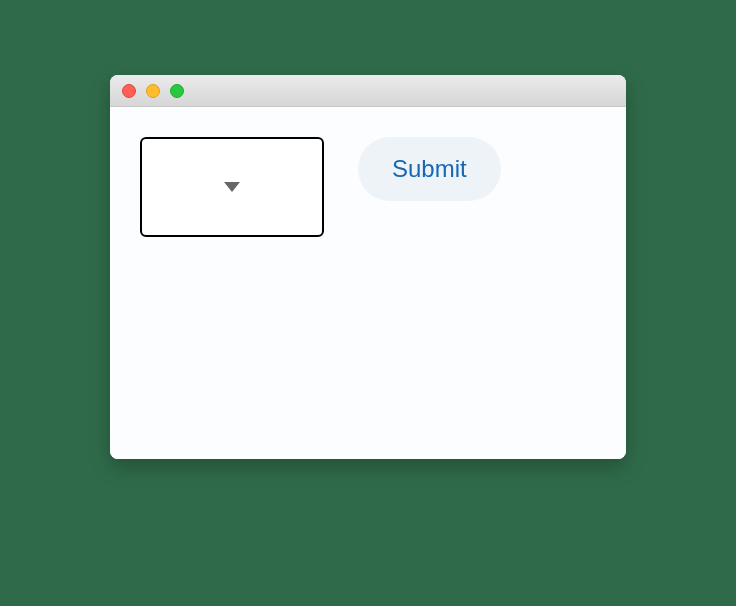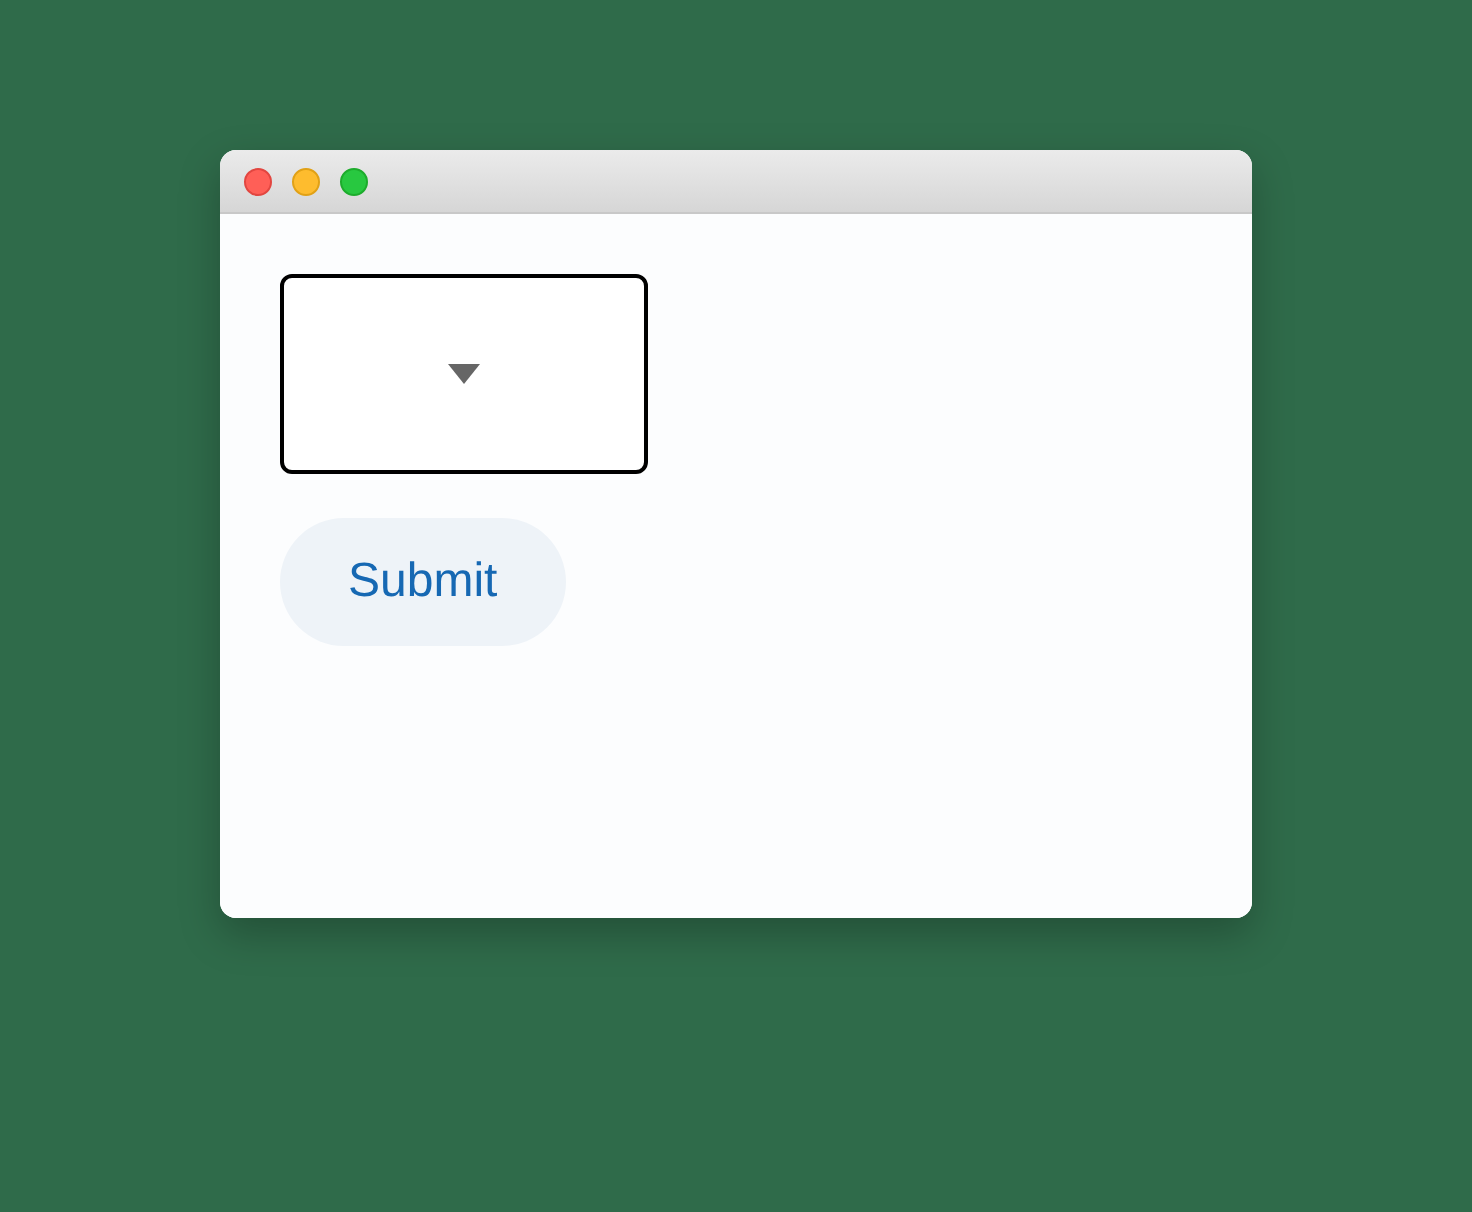--- a/index.html
+++ b/index.html
@@ -42,22 +42,22 @@
       border-radius: 50%;
     }
     .tl-close { background: #ff5f57; border: 1px solid #e24640; }
     .tl-min   { background: #febc2e; border: 1px solid #e1a116; }
     .tl-max   { background: #28c840; border: 1px solid #1dac2c; }
     .content {
       flex: 1;
       background: #fcfdfe;
       padding: 30px 30px;
       display: flex;
-      flex-direction: column;
-      gap: 22px;
+      flex-direction: row;
+      gap: 34px;
       align-items: flex-start;
     }
     .dropdown {
       width: 184px;
       height: 100px;
       border: 2px solid #000;
       border-radius: 6px;
       background: #fff;
       display: flex;
       align-items: center;

